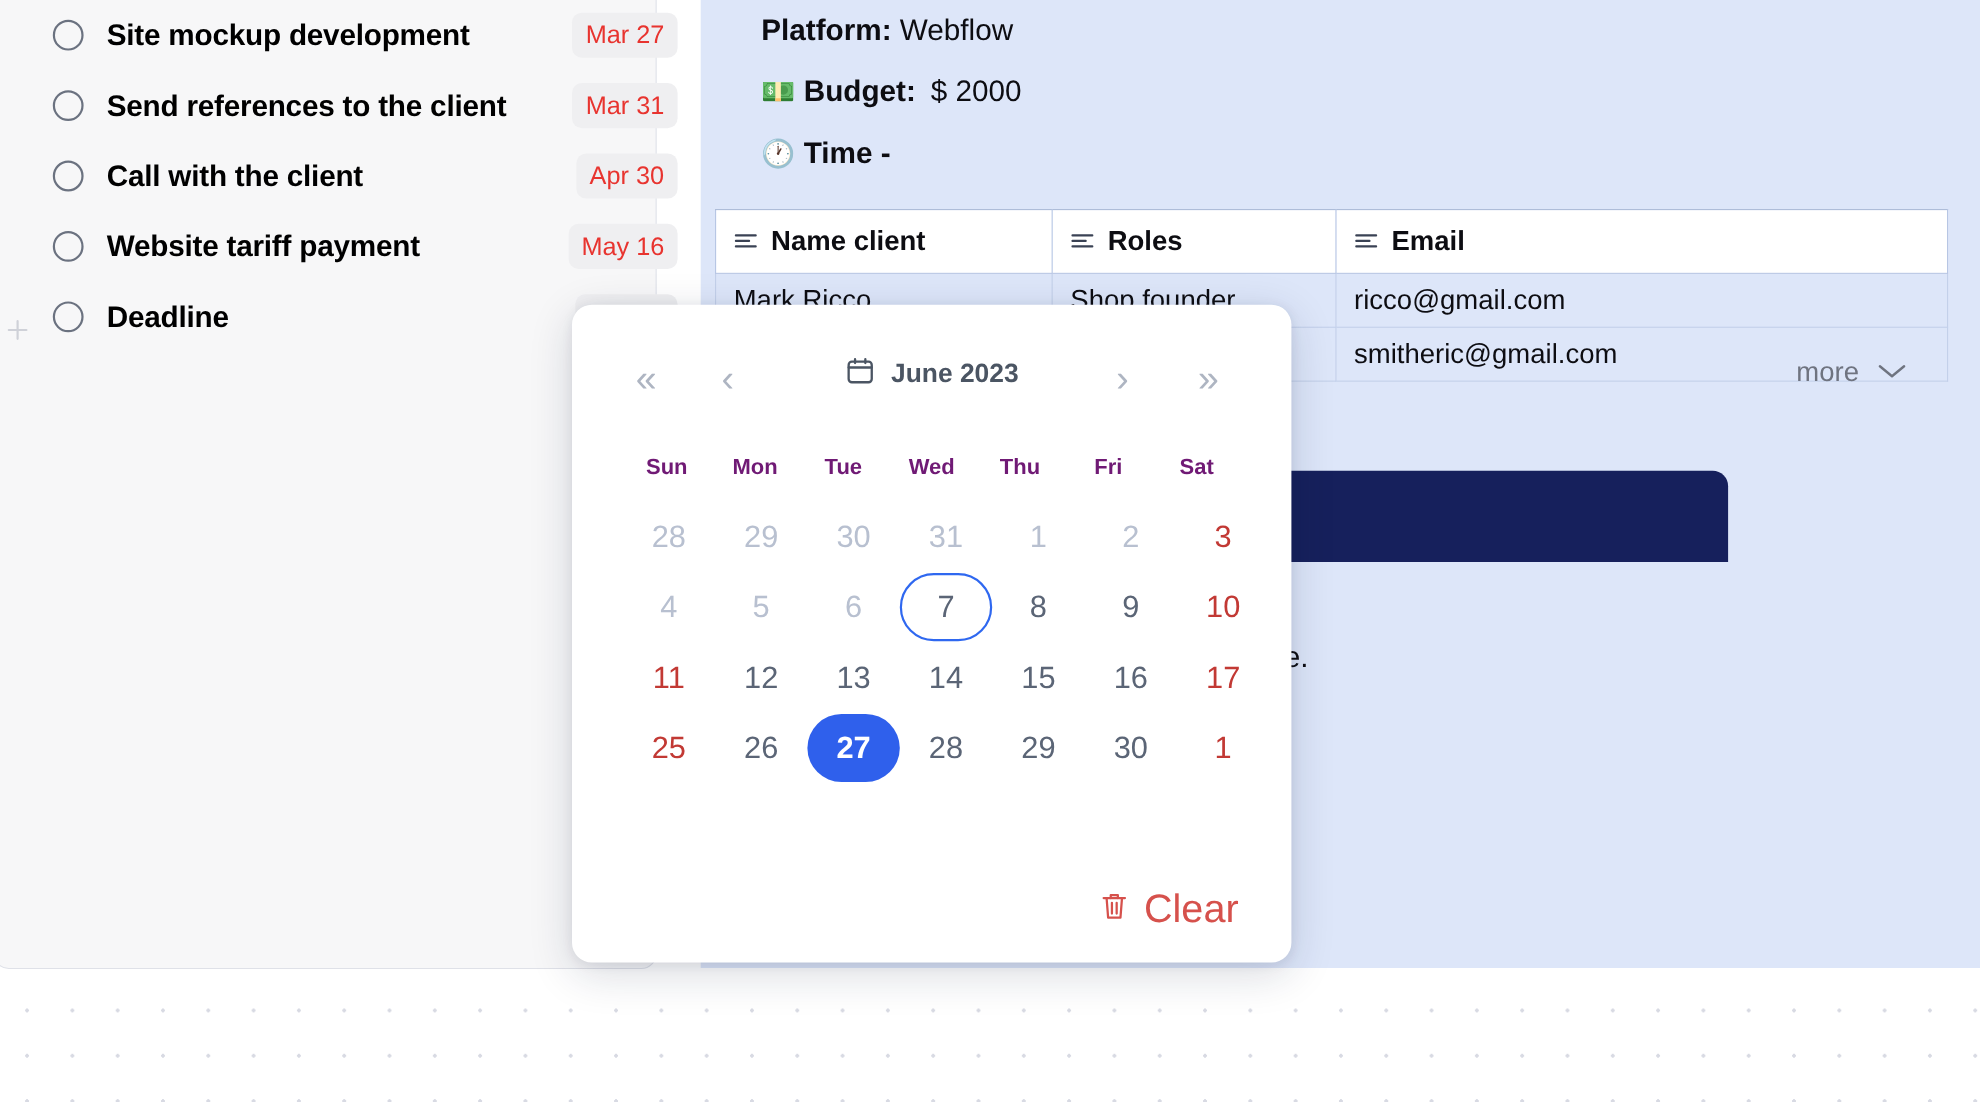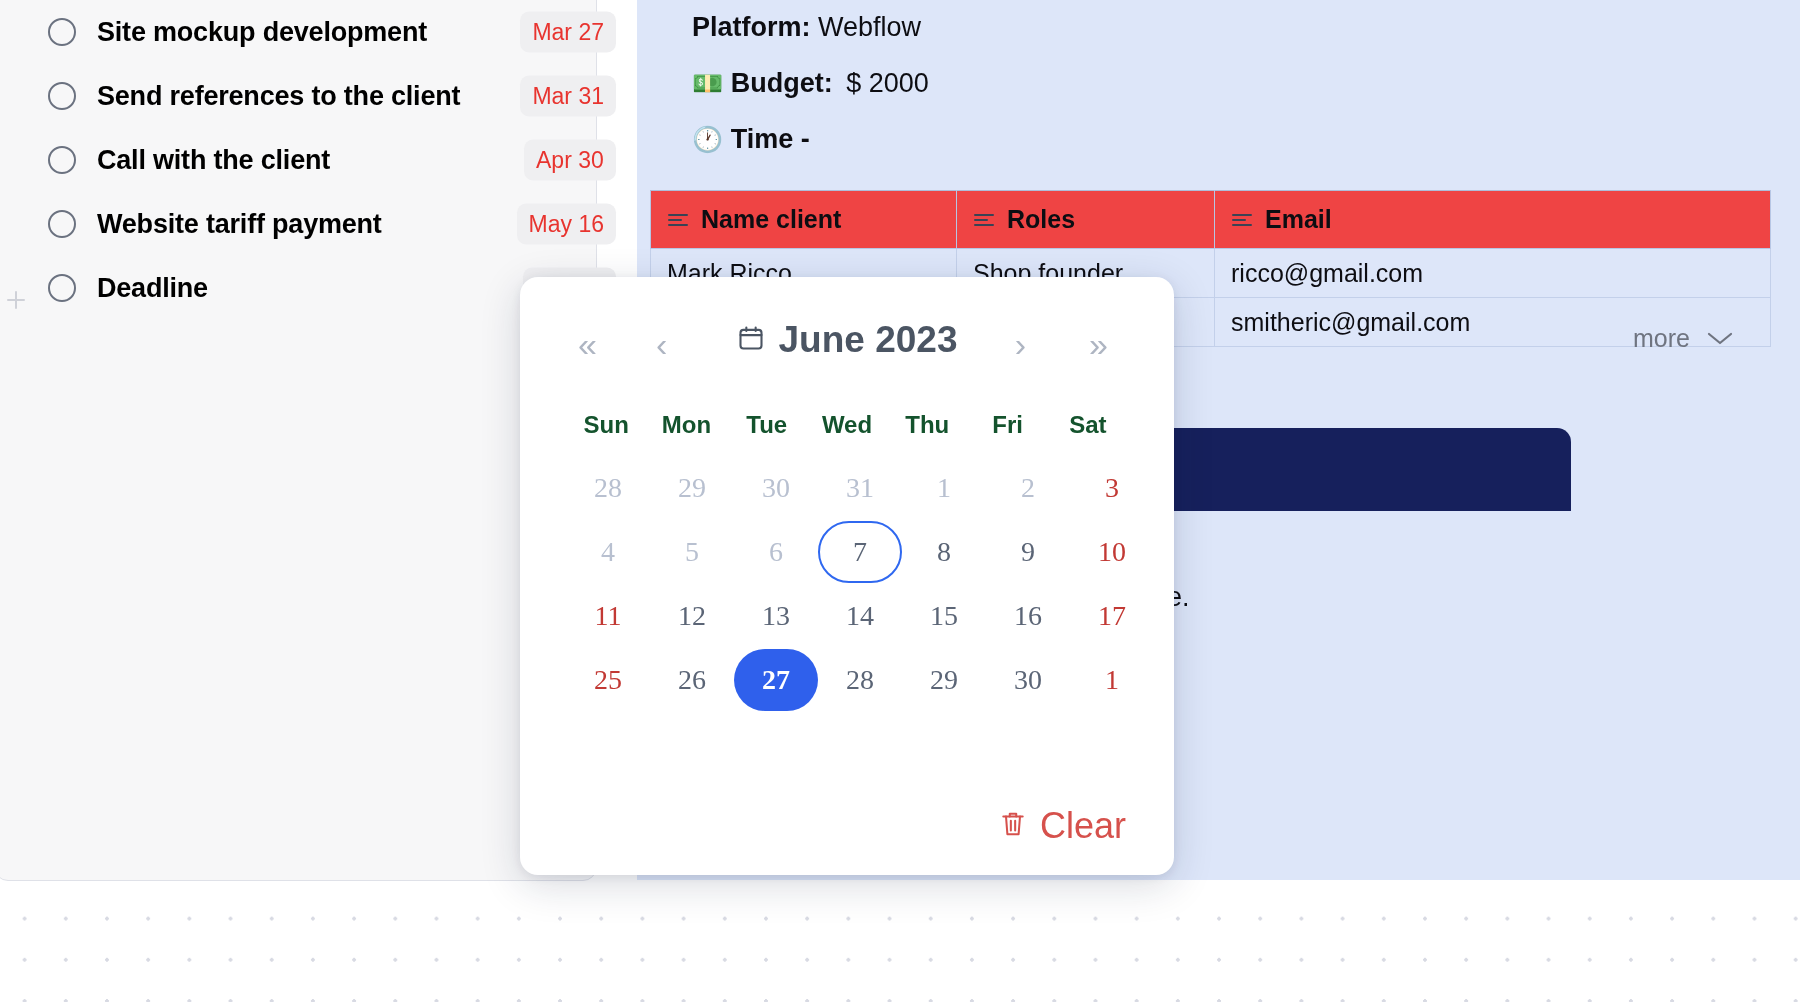--- a/index.html
+++ b/index.html
@@ -110,21 +110,21 @@
     position: absolute;
     left: 13px; top: 210px;
     width: 1120px;
     border-collapse: collapse;
     table-layout: fixed;
   }
   .client-table col.c1 { width: 306px; }
   .client-table col.c2 { width: 258px; }
   .client-table col.c3 { width: 556px; }
   .client-table th {
-    background: #ef4444;
+    background: #ffffff;
     height: 58px;
     border: 1px solid #b7c6e4;
     border-top: 1px solid #aebdd9;
     text-align: left;
     padding: 0 16px;
     font-size: 25px;
     font-weight: 700;
     color: #0d0d12;
     white-space: nowrap;
   }
@@ -182,21 +182,21 @@
   }
   .cal-header {
     position: relative;
     height: 126px;
     display: flex;
     align-items: center;
     justify-content: center;
   }
   .cal-title {
     display: flex; align-items: center; gap: 14px;
-    font-size: 37px; font-weight: 700;
+    font-size: 24px; font-weight: 700;
     color: #4b5563;
     white-space: nowrap;
   }
   .cal-nav {
     position: absolute;
     font-size: 30px;
     color: #aeb5c2;
     cursor: pointer;
     user-select: none;
     line-height: 1;
@@ -209,28 +209,27 @@
   .cal-grid {
     padding: 0 46px;
   }
   .cal-week-head, .cal-week {
     display: grid;
     grid-template-columns: repeat(7, 1fr);
   }
   .cal-week-head div {
     height: 44px;
     display: flex; align-items: center; justify-content: center;
-    font-size: 24px; font-weight: 700; color: #14532d;
+    font-size: 20px; font-weight: 700; color: #701a75;
   }
   .cal-week { margin-top: 18px; }
   .cal-cell {
     height: 46px;
     display: flex; align-items: center; justify-content: center;
     position: relative;
-    font-family: Liberation Serif, serif;
   }
   .daynum {
     min-width: 84px; height: 62px;
     display: flex; align-items: center; justify-content: center;
     font-size: 28px;
     color: #5b6576;
     border-radius: 31px;
     cursor: pointer;
   }
   .daynum.sun, .daynum.sat { color: #c23934; }

